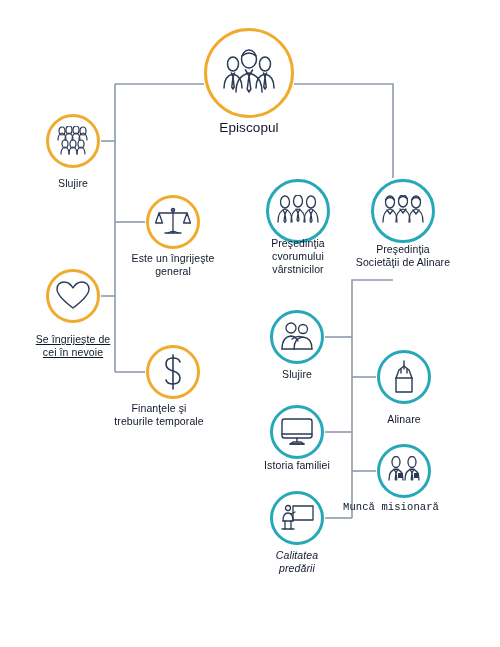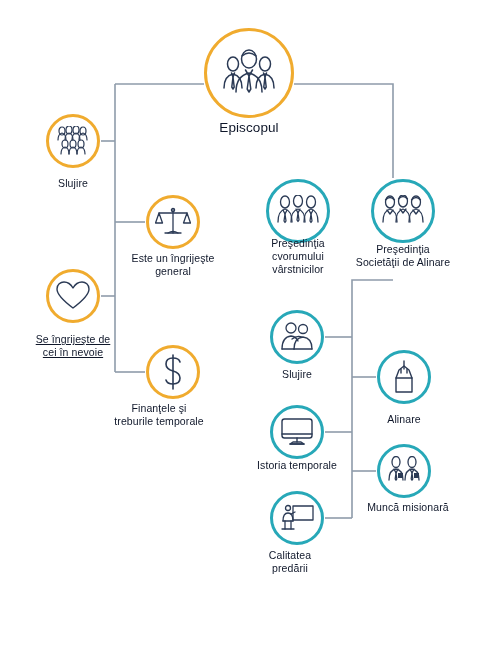--- a/index.html
+++ b/index.html
@@ -239,39 +239,39 @@
       <svg class="icon-svg" width="34" height="30" viewBox="0 0 34 30">
         <g fill="none" stroke="#2B3A55" stroke-width="1.4" stroke-linecap="round" stroke-linejoin="round">
           <rect x="2" y="2" width="30" height="19" rx="2.5"></rect>
           <path d="M2 17 L32 17"></path>
           <path d="M17 21 L17 25"></path>
           <path d="M10 27 L24 27"></path>
           <path d="M13 25 L21 25 L24 27 L10 27 Z"></path>
         </g>
       </svg>
     </div>
-    <div class="node-label" style="left:232px; top:459px; width:130px;">Istoria temporale</div>
+    <div class="node-label" style="left:232px; top:459px; width:130px;">Istoria familiei</div>
   </div>
 
   <div class="node">
     <div class="node-circle teal" style="left:270px; top:491px; width:54px; height:54px;">
       <svg class="icon-svg" width="34" height="30" viewBox="0 0 34 30">
         <g fill="none" stroke="#2B3A55" stroke-width="1.3" stroke-linecap="round" stroke-linejoin="round">
           <rect x="13" y="3" width="20" height="14"></rect>
           <circle cx="8" cy="5" r="2.5"></circle>
           <path d="M3 18 q0 -8 5 -8 q5 0 5 8"></path>
           <path d="M11 11 L15 9"></path>
           <path d="M3 18 L13 18"></path>
           <path d="M5 18 L5 26"></path>
           <path d="M11 18 L11 26"></path>
           <path d="M2 26 L14 26"></path>
         </g>
       </svg>
     </div>
-    <div class="node-label" style="left:230px; top:549px; width:120px;">Calitatea
+    <div class="node-label" style="left:237px; top:549px; width:120px;font-style:italic;">Calitatea
 predării</div>
   </div>
 
   <div class="node">
     <div class="node-circle teal" style="left:377px; top:350px; width:54px; height:54px;">
       <svg class="icon-svg" width="28" height="34" viewBox="0 0 28 34">
         <g fill="none" stroke="#2B3A55" stroke-width="1.4" stroke-linecap="round" stroke-linejoin="round">
           <path d="M14 1 L14 9"></path>
           <path d="M6 18 L9 10 L14 6 L19 10 L22 18"></path>
           <rect x="6" y="18" width="16" height="14"></rect>
@@ -293,16 +293,16 @@
           <path d="M10 17 l-0.8 6 l0.8 1.2 l0.8 -1.2 z"></path>
           <rect x="12" y="17" width="5" height="5" fill="#2B3A55" stroke="none"></rect>
           <ellipse cx="26" cy="6" rx="4" ry="5.5"></ellipse>
           <path d="M19 24 q0 -10 7 -11 q7 1 7 11"></path>
           <path d="M24 13 l2 4 l2 -4"></path>
           <path d="M26 17 l-0.8 6 l0.8 1.2 l0.8 -1.2 z"></path>
           <rect x="28" y="17" width="5" height="5" fill="#2B3A55" stroke="none"></rect>
         </g>
       </svg>
     </div>
-    <div class="node-label" style="left:333px; top:501px; width:150px;">Muncă misionară</div>
+    <div class="node-label" style="left:316px; top:501px; width:150px;font-family:Liberation Mono, monospace;">Muncă misionară</div>
   </div>
 
 </div>
 
 </body></html>

